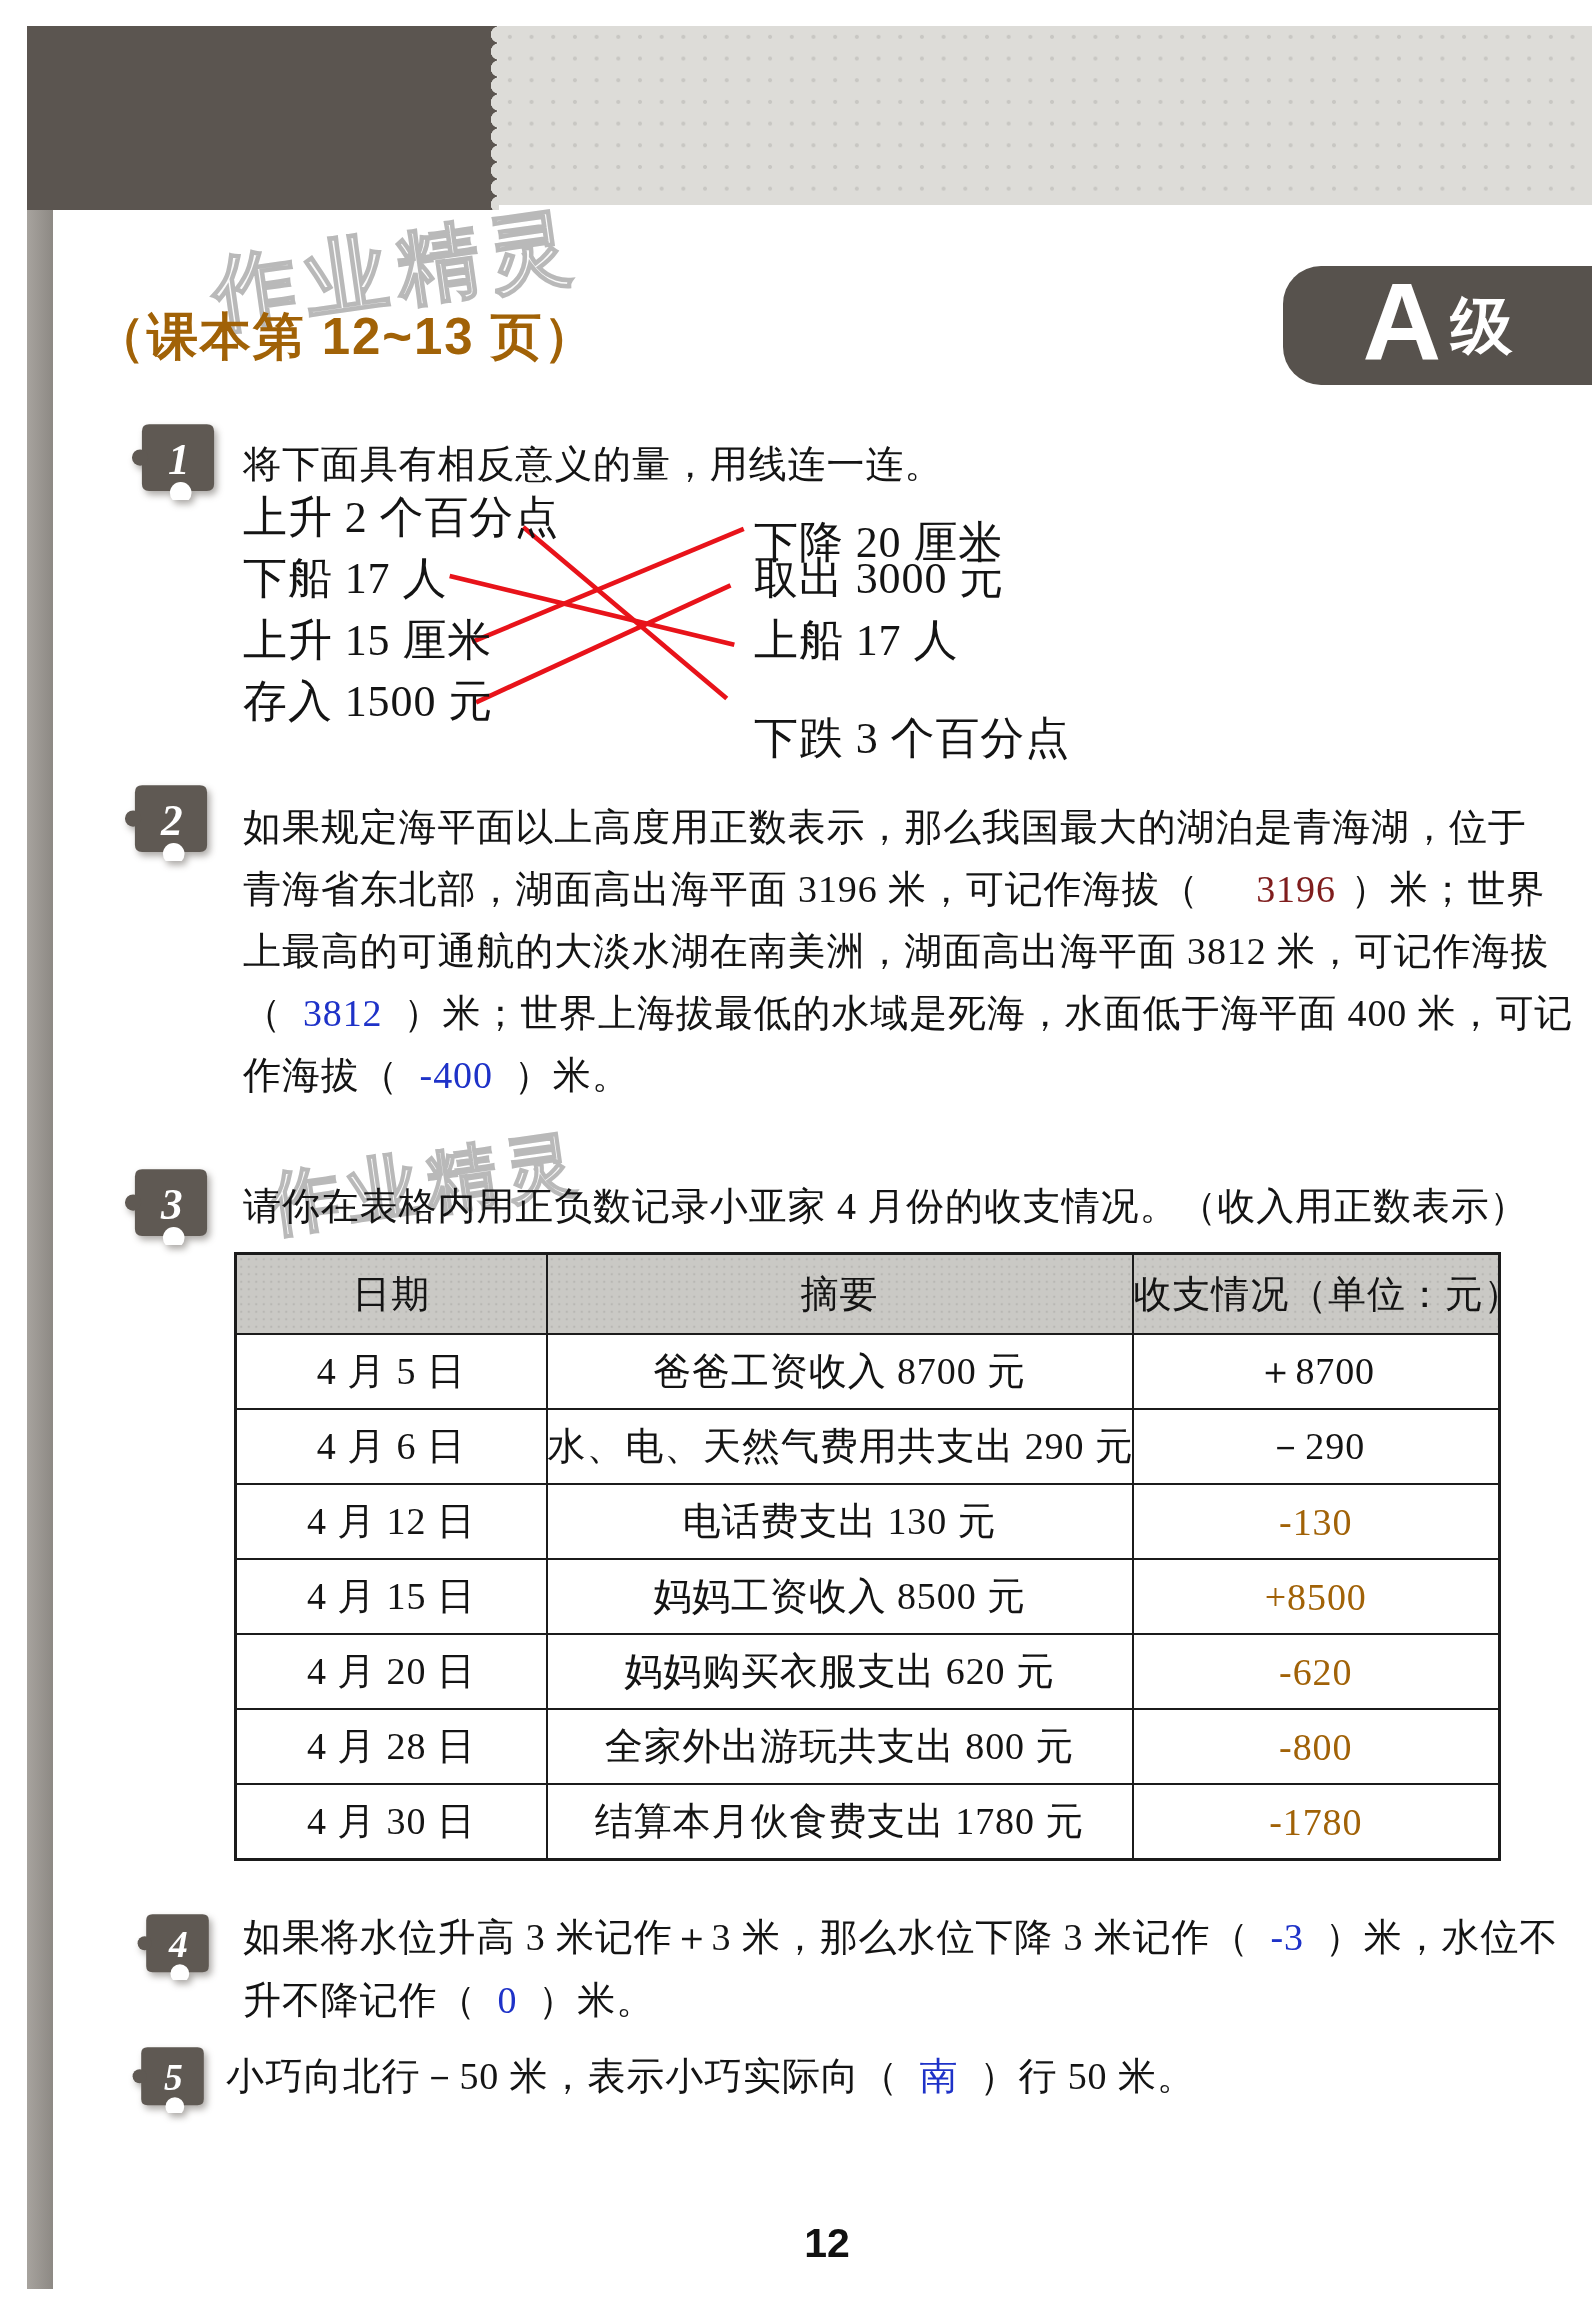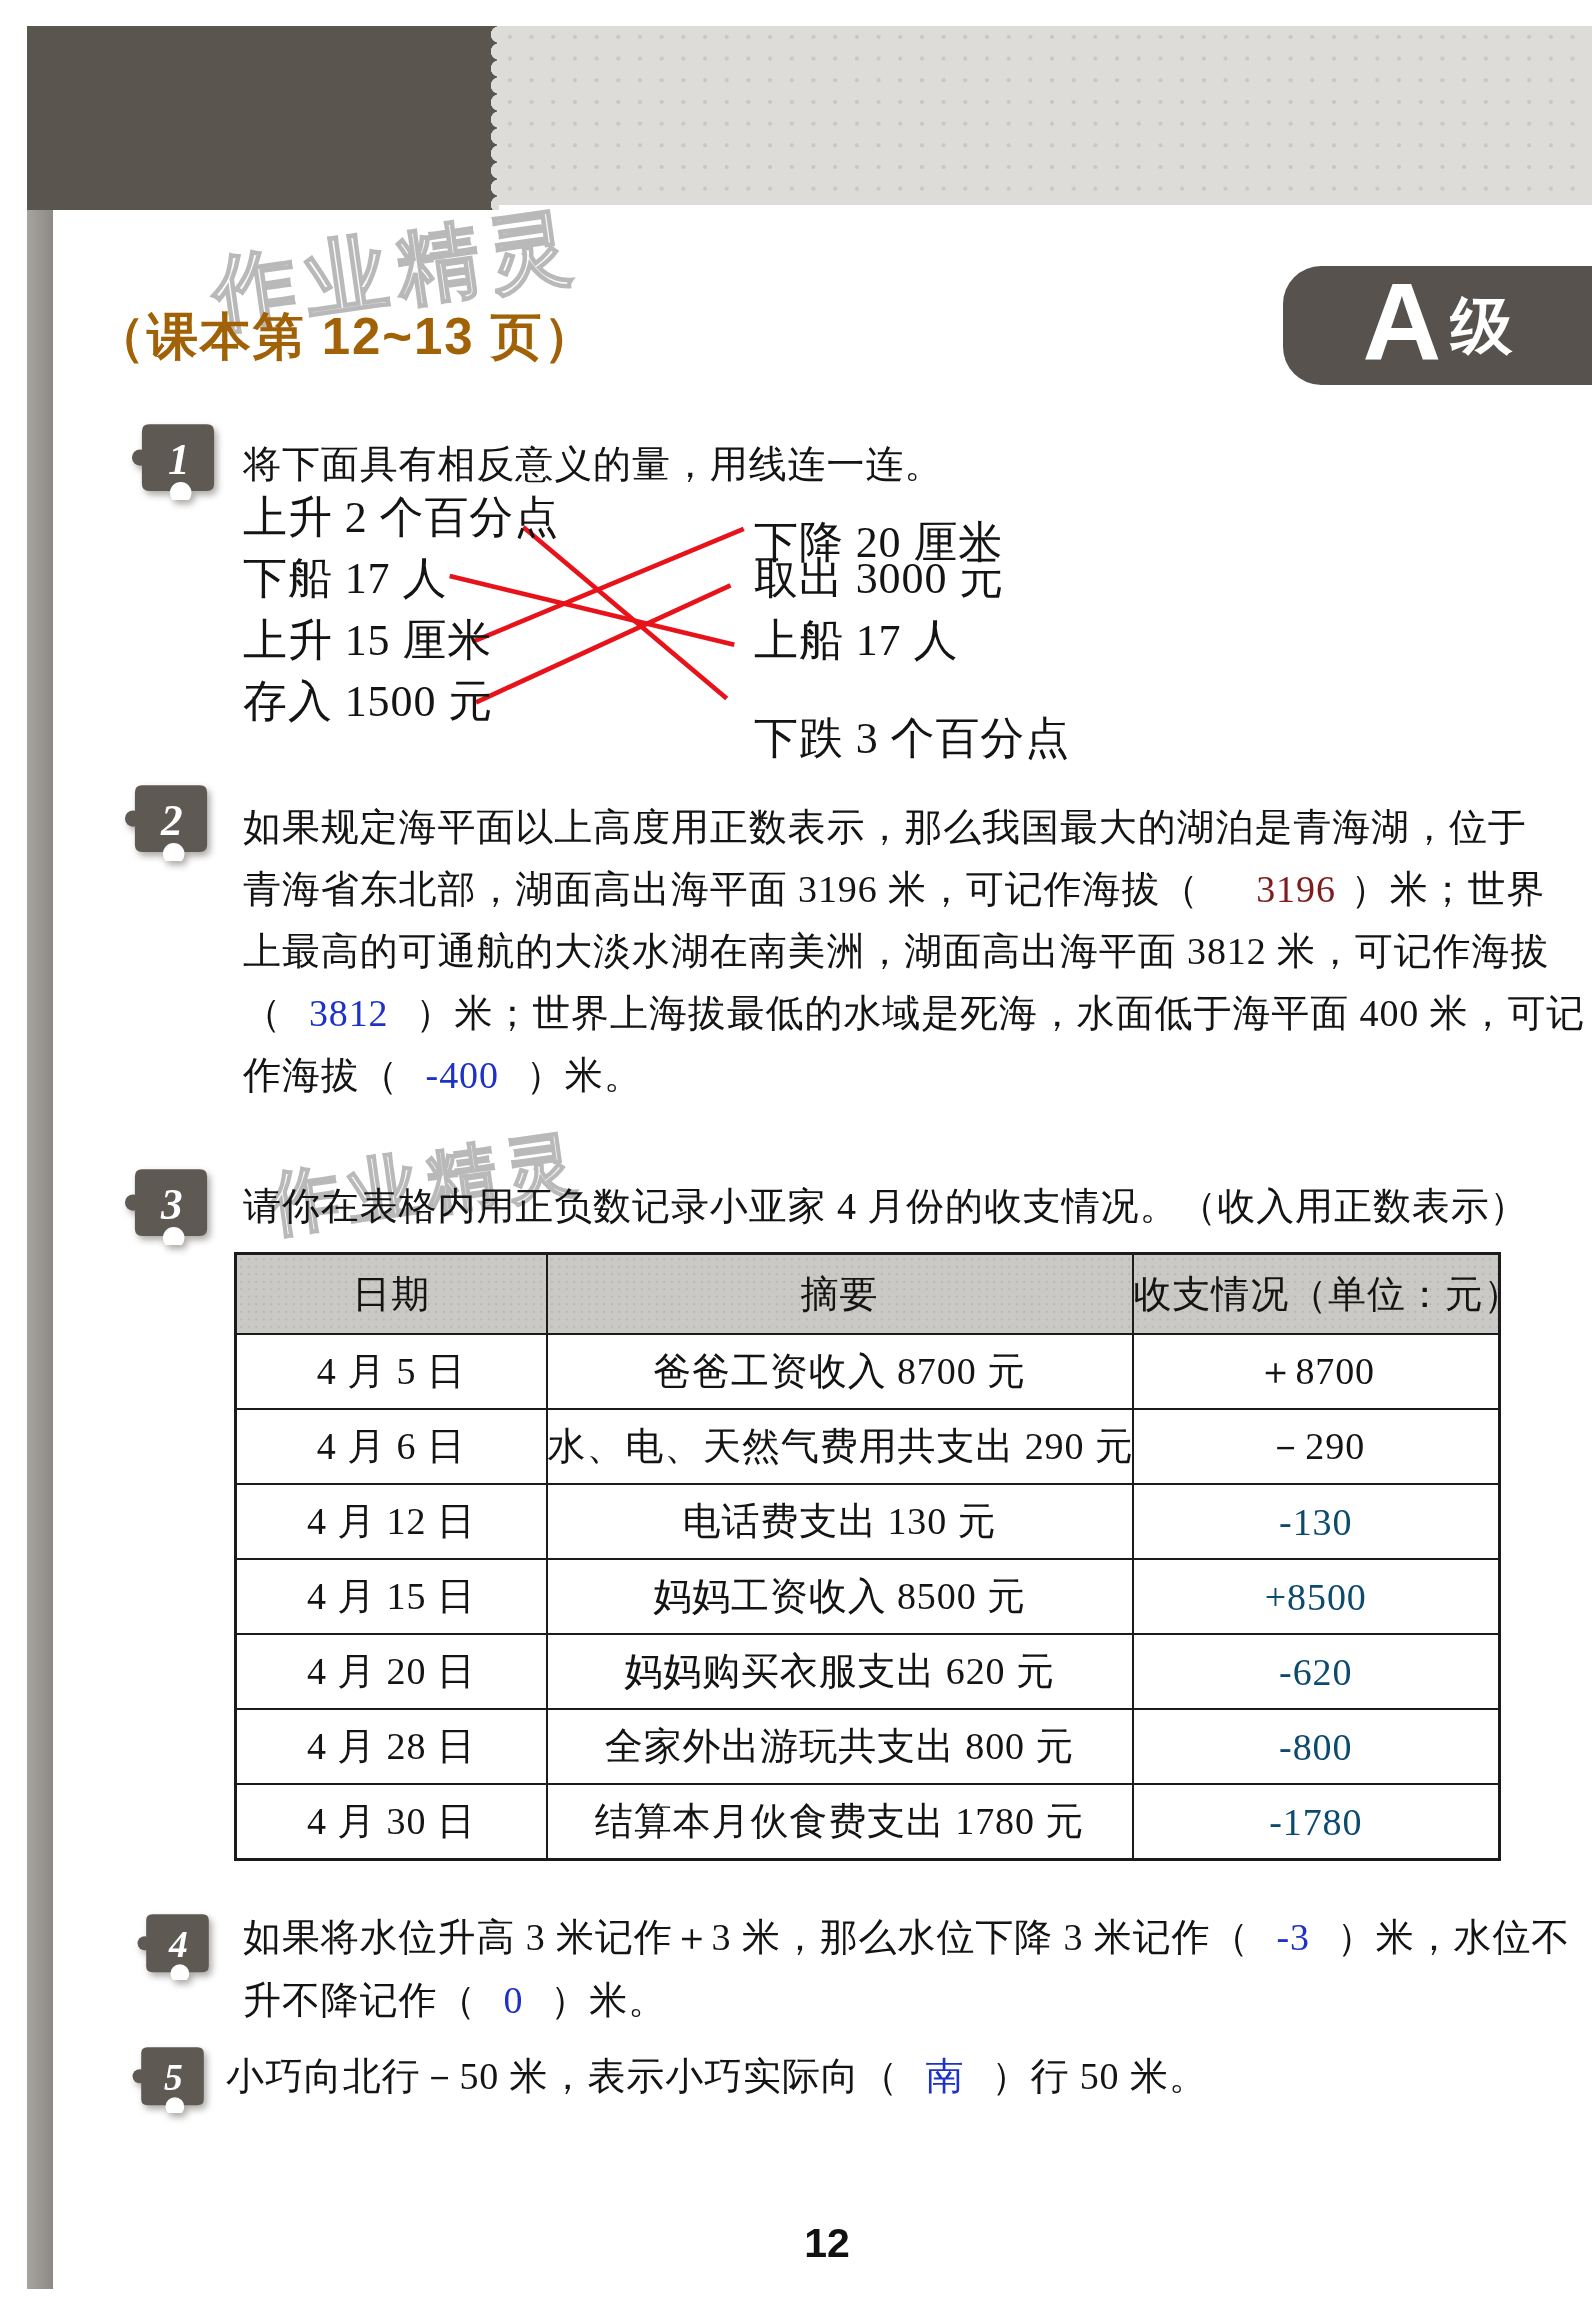--- a/index.html
+++ b/index.html
@@ -56,21 +56,21 @@
   
   .puzzle{position:absolute;z-index:3;filter:drop-shadow(3.8px 4.7px 3.8px rgba(70,64,58,0.45));}
   .puzzle text{
     font-family:"Liberation Serif","DejaVu Serif",serif;font-weight:bold;font-style:italic;
     fill:#ffffff;font-size:48px;text-anchor:middle;
   }
 
   
   .btxt{font-size:38px;letter-spacing:0.9px;z-index:3;white-space:nowrap;}
   .tline{height:62px;line-height:62px;}
-  .ans{color:#1e32c8;margin:0 27px;}
+  .ans{color:#1e32c8;margin:0 21px;}
   .ans-wide{color:#7f1d1d;margin:0 15px 0 57px;}
 
   
   .match-item{position:absolute;z-index:3;font-size:44px;letter-spacing:0.9px;height:45px;line-height:45px;white-space:nowrap;}
   .lines-svg{left:395px;top:508px;z-index:2;}
   .lines-svg line{stroke:#e8131a;stroke-width:5;}
 
   
   .table-wrap{left:234px;top:1252px;z-index:3;}
   table.ledger{border-collapse:collapse;table-layout:fixed;width:1264px;background:#ffffff;}
@@ -78,21 +78,21 @@
     border:2.8px solid #1b1b1b;text-align:center;vertical-align:middle;
     font-size:38px;letter-spacing:0.9px;font-weight:normal;padding:0;overflow:hidden;white-space:nowrap;
   }
   table.ledger{border:3.8px solid #1b1b1b;}
   table.ledger th{
     height:78px;background-color:#cac9c5;
     background-image:radial-gradient(#b8b7b3 1.3px, rgba(0,0,0,0) 1.5px);
     background-size:7.5px 7.5px;
   }
   table.ledger td{height:73px;}
-  .amt-blue{color:#0c4a6e;}
+  .amt-blue{color:#a16207;}
 
   .page-num{
     left:733px;top:2220px;width:188px;text-align:center;z-index:3;
     font-family:"Liberation Sans","DejaVu Sans",sans-serif;font-weight:bold;font-size:41px;color:#111;
   }
 </style>
 </head>
 <body>
 
 <div class="page">

